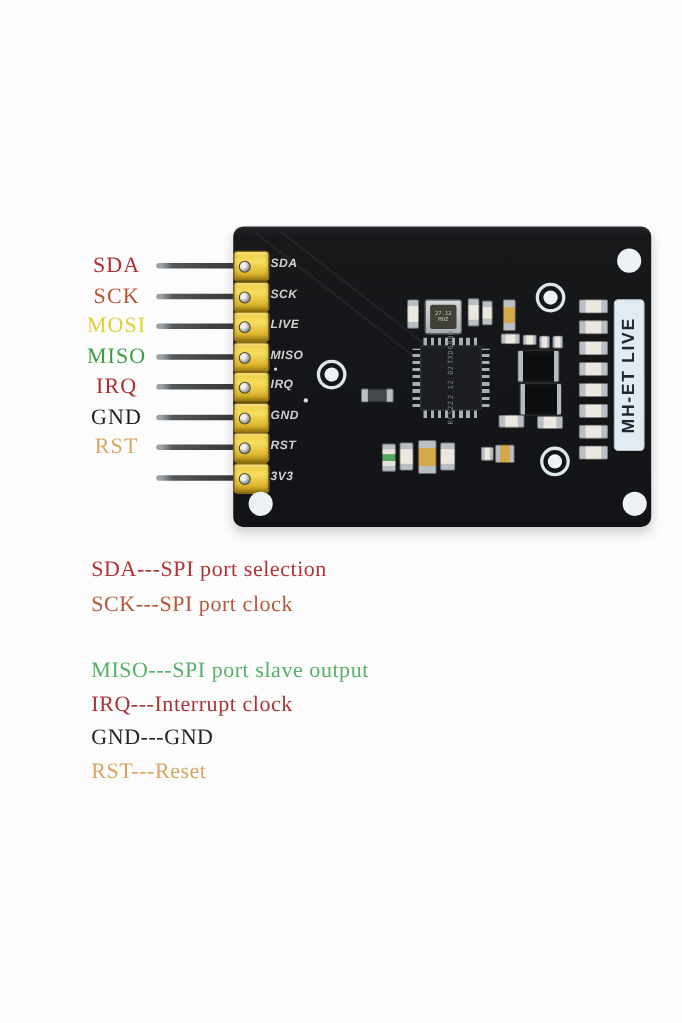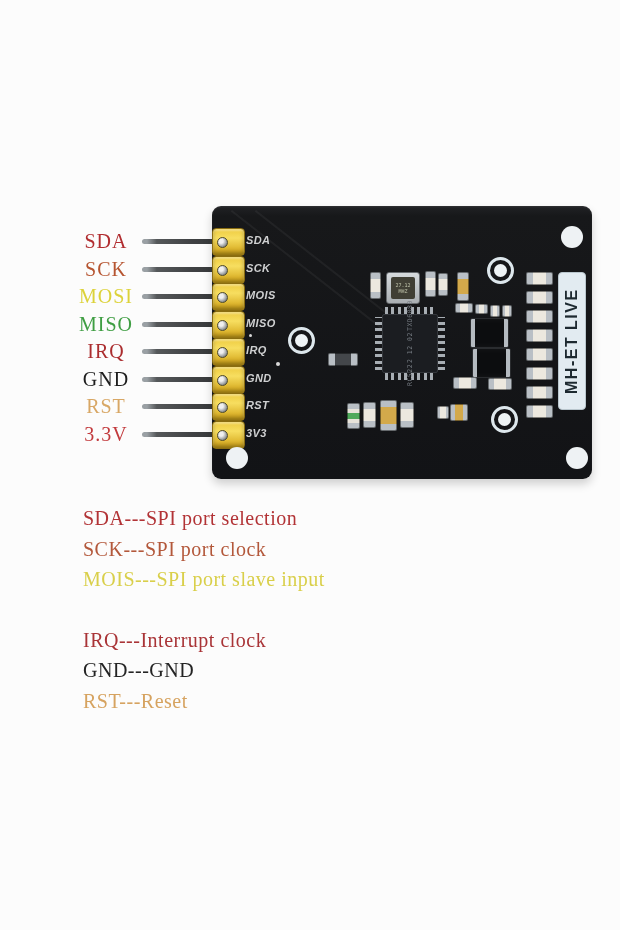--- a/index.html
+++ b/index.html
@@ -109,21 +109,20 @@
 
 <div class="scene">
 
   <div class="pin-label pl0" style="color: rgb(177, 45, 48);">SDA</div>
   <div class="pin-label pl1" style="color: rgb(182, 85, 49);">SCK</div>
   <div class="pin-label pl2" style="color: rgb(220, 210, 58);">MOSI</div>
   <div class="pin-label pl3" style="color: rgb(63, 158, 67);">MISO</div>
   <div class="pin-label pl4" style="color: rgb(171, 45, 47);">IRQ</div>
   <div class="pin-label pl5" style="color: rgb(30, 30, 30);">GND</div>
   <div class="pin-label pl6" style="color: rgb(216, 167, 101);">RST</div>
-  <div class="pin-label pl7" style="color: rgb(194, 58, 61);">3.3V</div>
 
   <div class="lead ld0"></div>
   <div class="lead ld1"></div>
   <div class="lead ld2"></div>
   <div class="lead ld3"></div>
   <div class="lead ld4"></div>
   <div class="lead ld5"></div>
   <div class="lead ld6"></div>
   <div class="lead ld7"></div>
 
@@ -151,21 +150,21 @@
       </div>
     <div class="hdr hd6">
         <span class="pinhole"></span>
       </div>
     <div class="hdr hd7">
         <span class="pinhole"></span>
       </div>
 
     <div class="silk sk0">SDA</div>
     <div class="silk sk1">SCK</div>
-    <div class="silk sk2">MOIS</div>
+    <div class="silk sk2">LIVE</div>
     <div class="silk sk3">MISO</div>
     <div class="silk sk4">IRQ</div>
     <div class="silk sk5">GND</div>
     <div class="silk sk6">RST</div>
     <div class="silk sk7">3V3</div>
 
     <div class="corner-hole ch-tr"></div>
     <div class="corner-hole ch-bl"></div>
     <div class="corner-hole ch-br"></div>
     <div class="hole-ring hr-a"></div>
@@ -225,17 +224,17 @@
     <div class="smd h rc rc4"></div>
     <div class="smd h rc rc5"></div>
     <div class="smd h rc rc6"></div>
     <div class="smd h rc rc7"></div>
 
     <div class="brand">MH-ET LIVE</div>
   </div>
 
   <div class="legend lg0" style="color: rgb(178, 51, 54);">SDA---SPI port selection</div>
   <div class="legend lg1" style="color: rgb(179, 88, 59);">SCK---SPI port clock</div>
-  <div class="legend lg2" style="color: rgb(217, 207, 74);">MOIS---SPI port slave input</div>
+  <div class="legend lg3" style="color: rgb(86, 177, 106);">MISO---SPI port slave output</div>
   <div class="legend lg4" style="color: rgb(169, 52, 55);">IRQ---Interrupt clock</div>
   <div class="legend lg5" style="color: rgb(36, 36, 36);">GND---GND</div>
   <div class="legend lg6" style="color: rgb(214, 163, 96);">RST---Reset</div>
 </div>
 
 </body></html>

